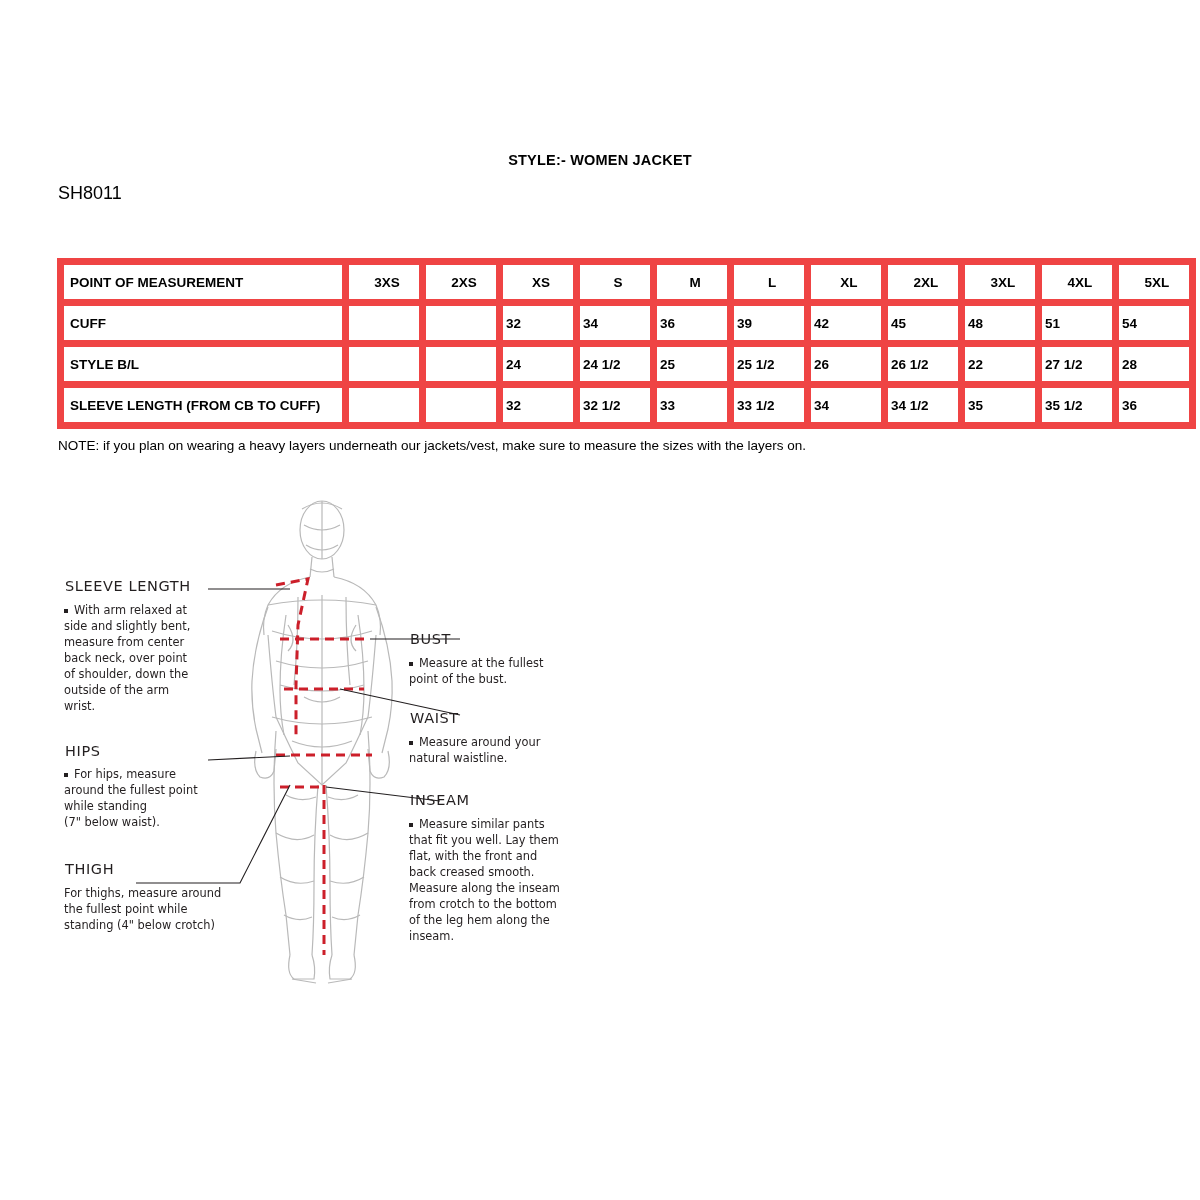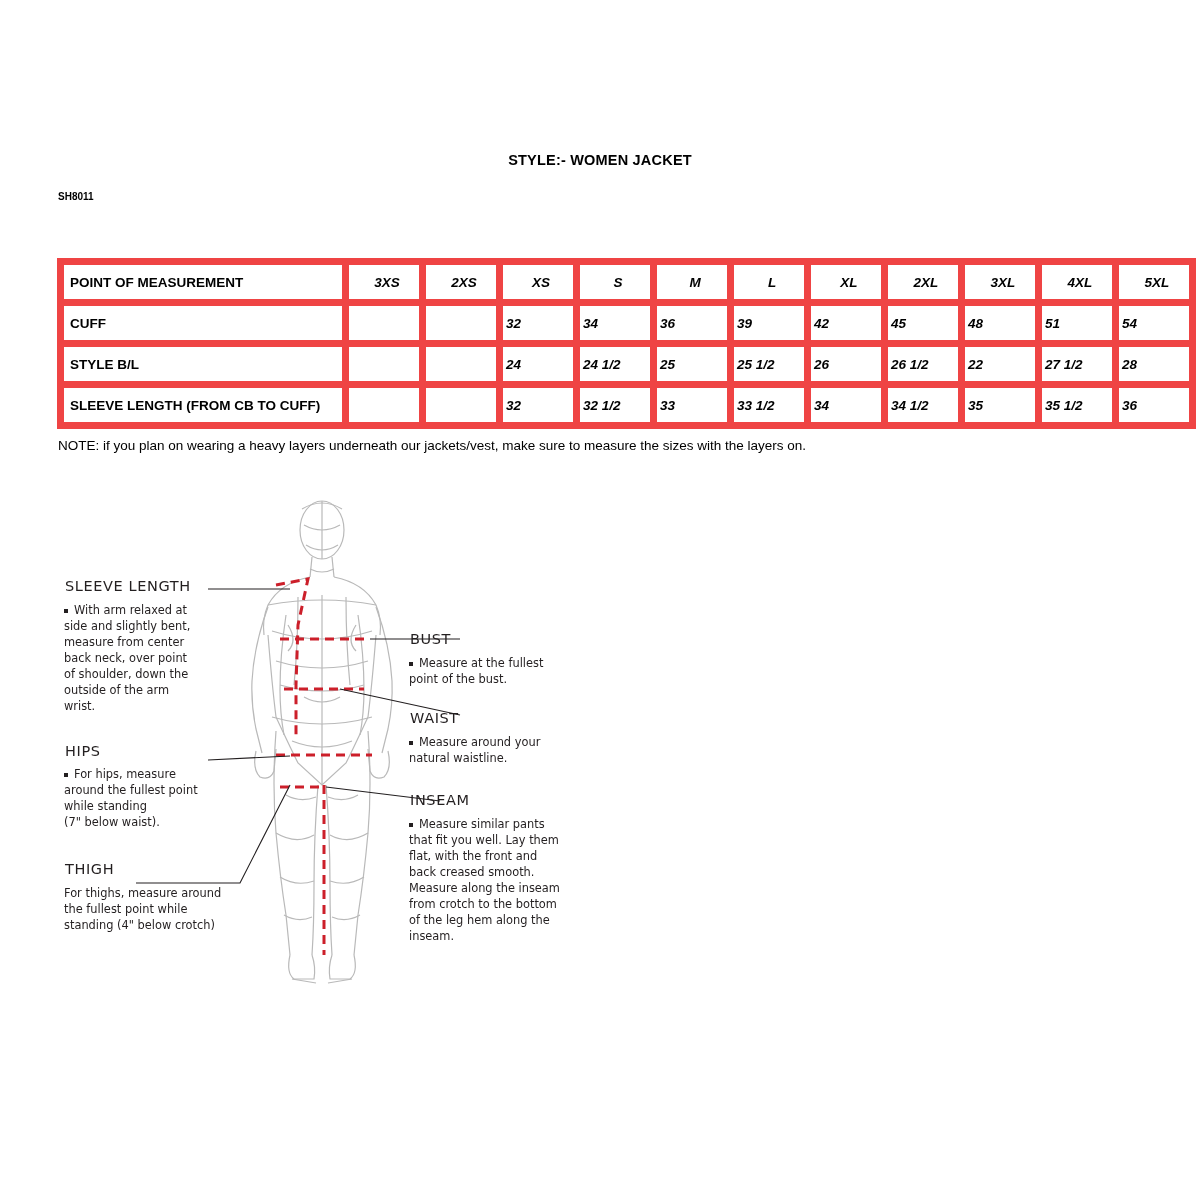--- a/index.html
+++ b/index.html
@@ -29,23 +29,23 @@
     top: 152px;
     width: 1200px;
     text-align: center;
     font-size: 14.5px;
     font-weight: bold;
     letter-spacing: 0.2px;
   }
   .style-code {
     position: absolute;
     left: 58px;
-    top: 191px;
-    font-size: 10px;
-    font-weight: bold;
+    top: 183px;
+    font-size: 18px;
+    font-weight: normal;
   }
 
   
   .size-table-wrap {
     position: absolute;
     left: 57px;
     top: 258px;
     width: 973px;
   }
   table.size-table {
@@ -65,21 +65,20 @@
     overflow: hidden;
   }
   table.size-table th.pom-head,
   table.size-table td.pom-cell {
     width: 272px;
   }
   table.size-table th.sz,
   table.size-table td.val {
     width: 64px;
     text-align: center;
-    font-style: italic;
   }
   table.size-table td.val {
     text-align: left;
     padding-left: 3px;
   }
 
   
   .note {
     position: absolute;
     left: 58px;

